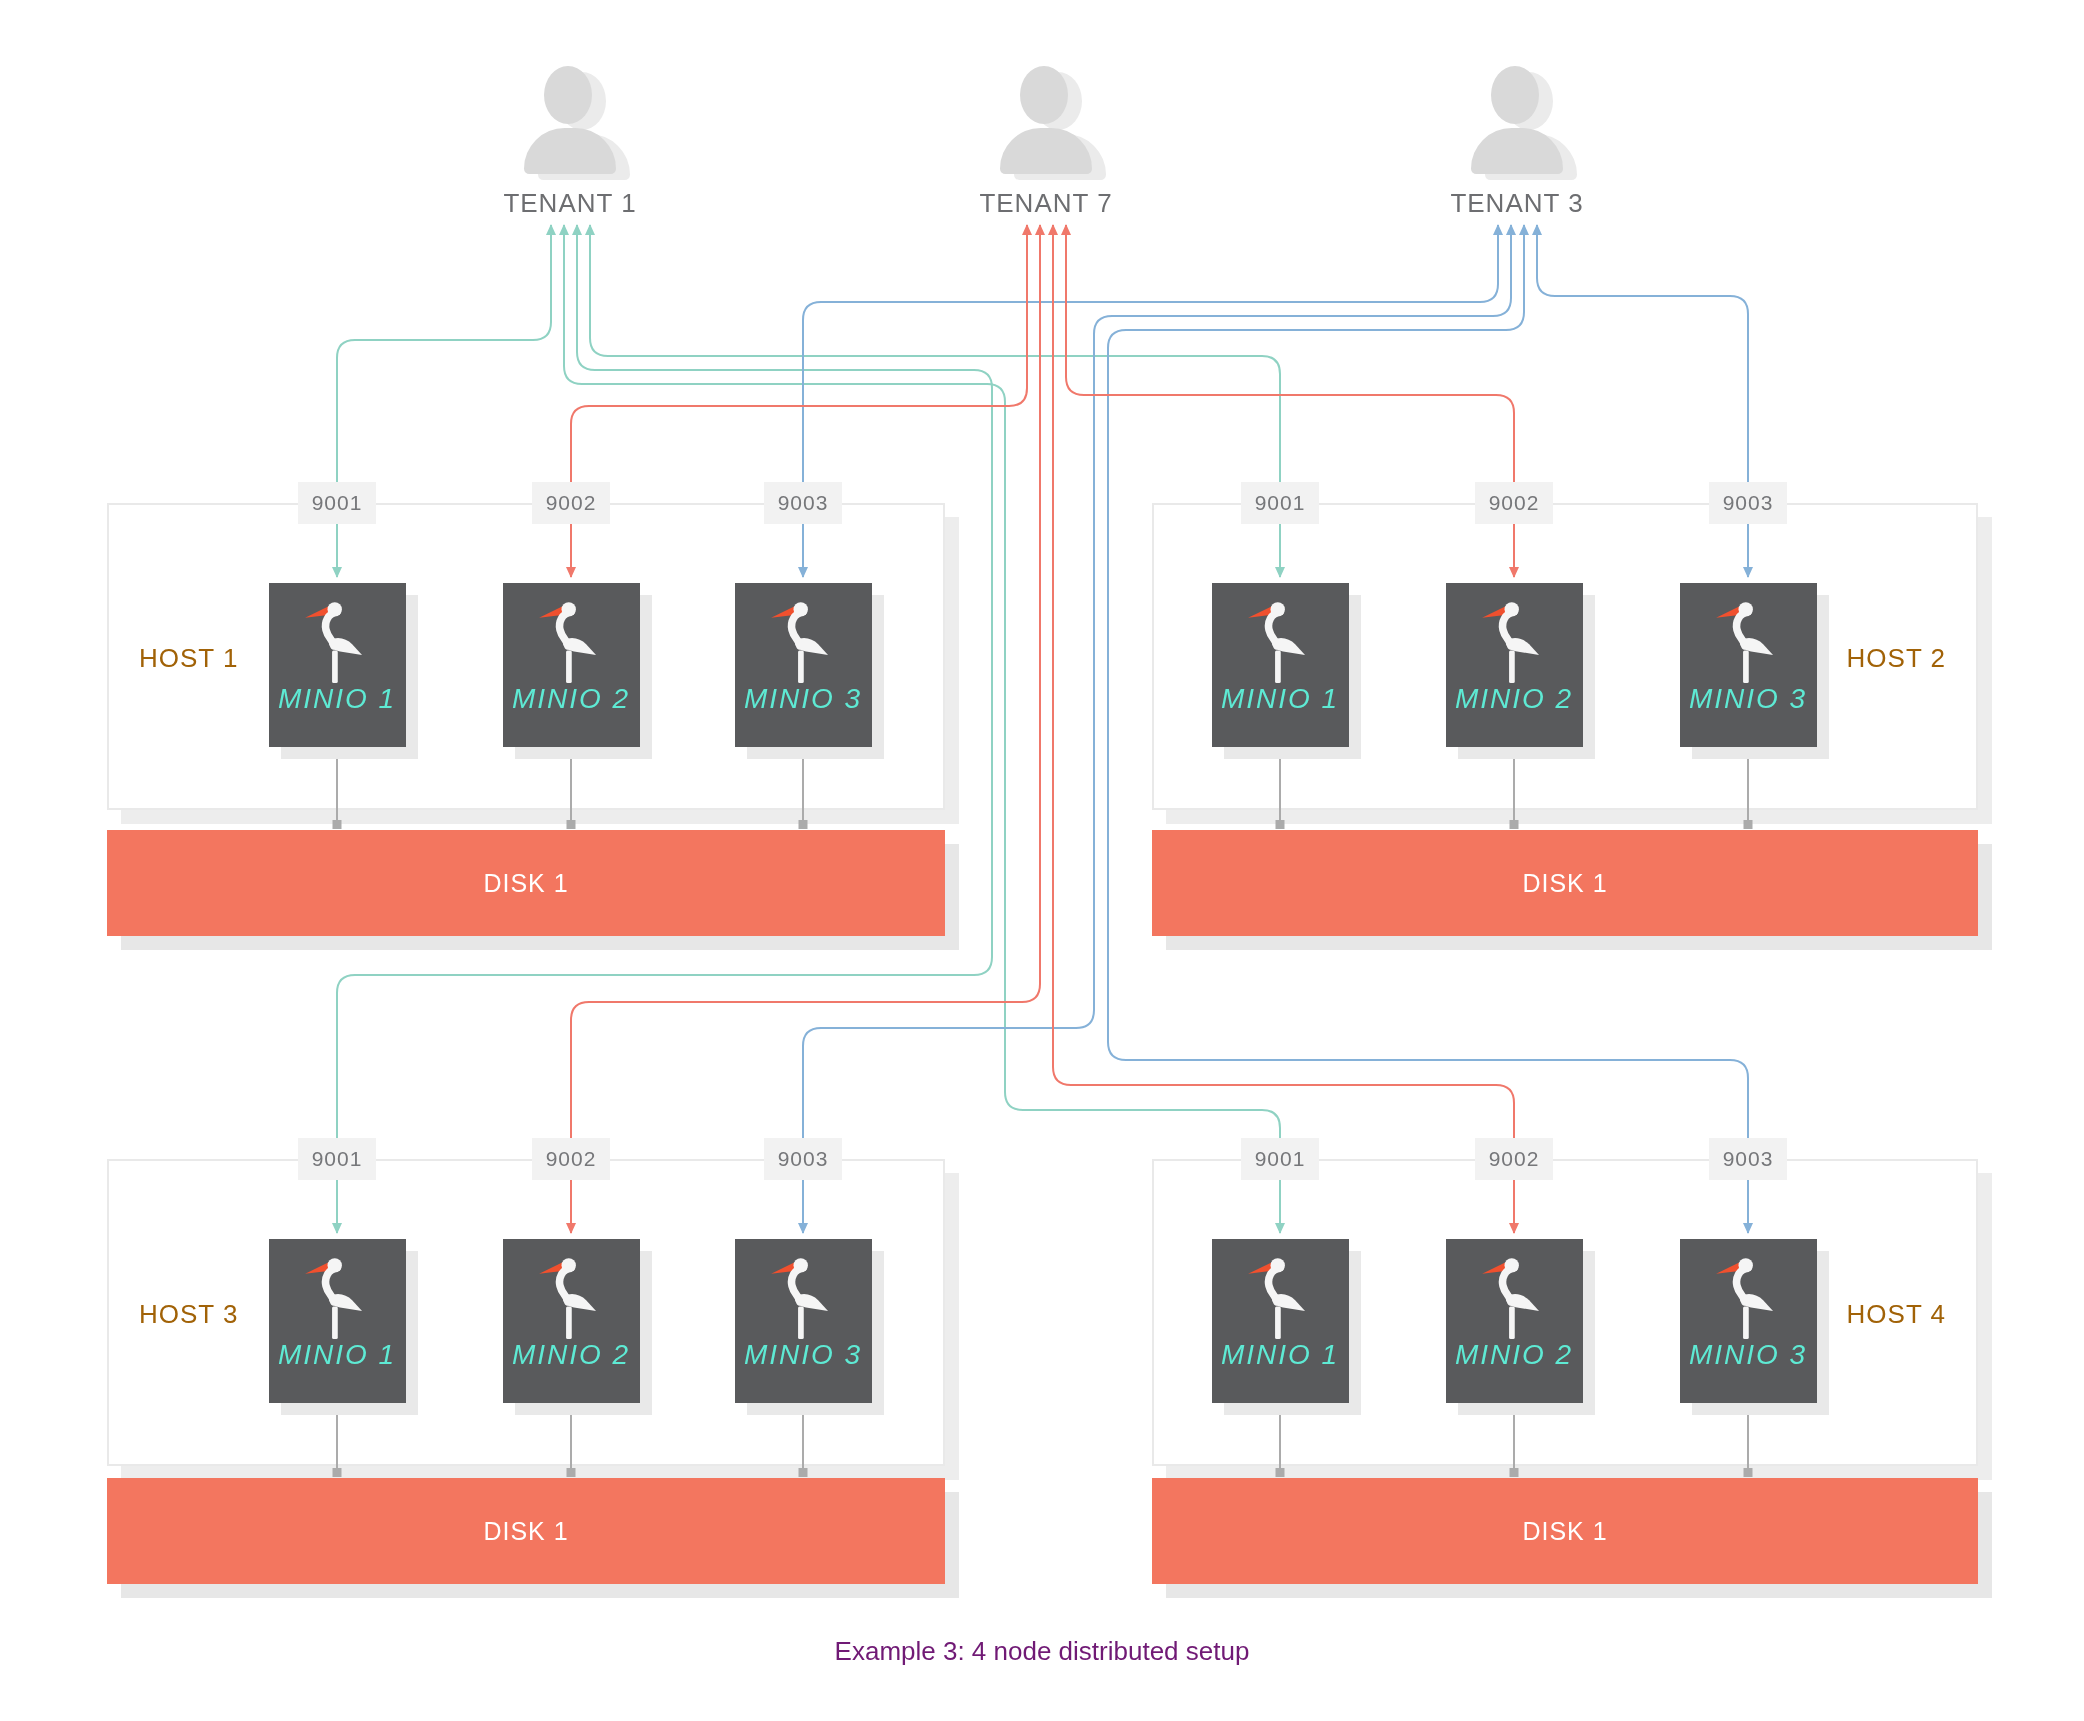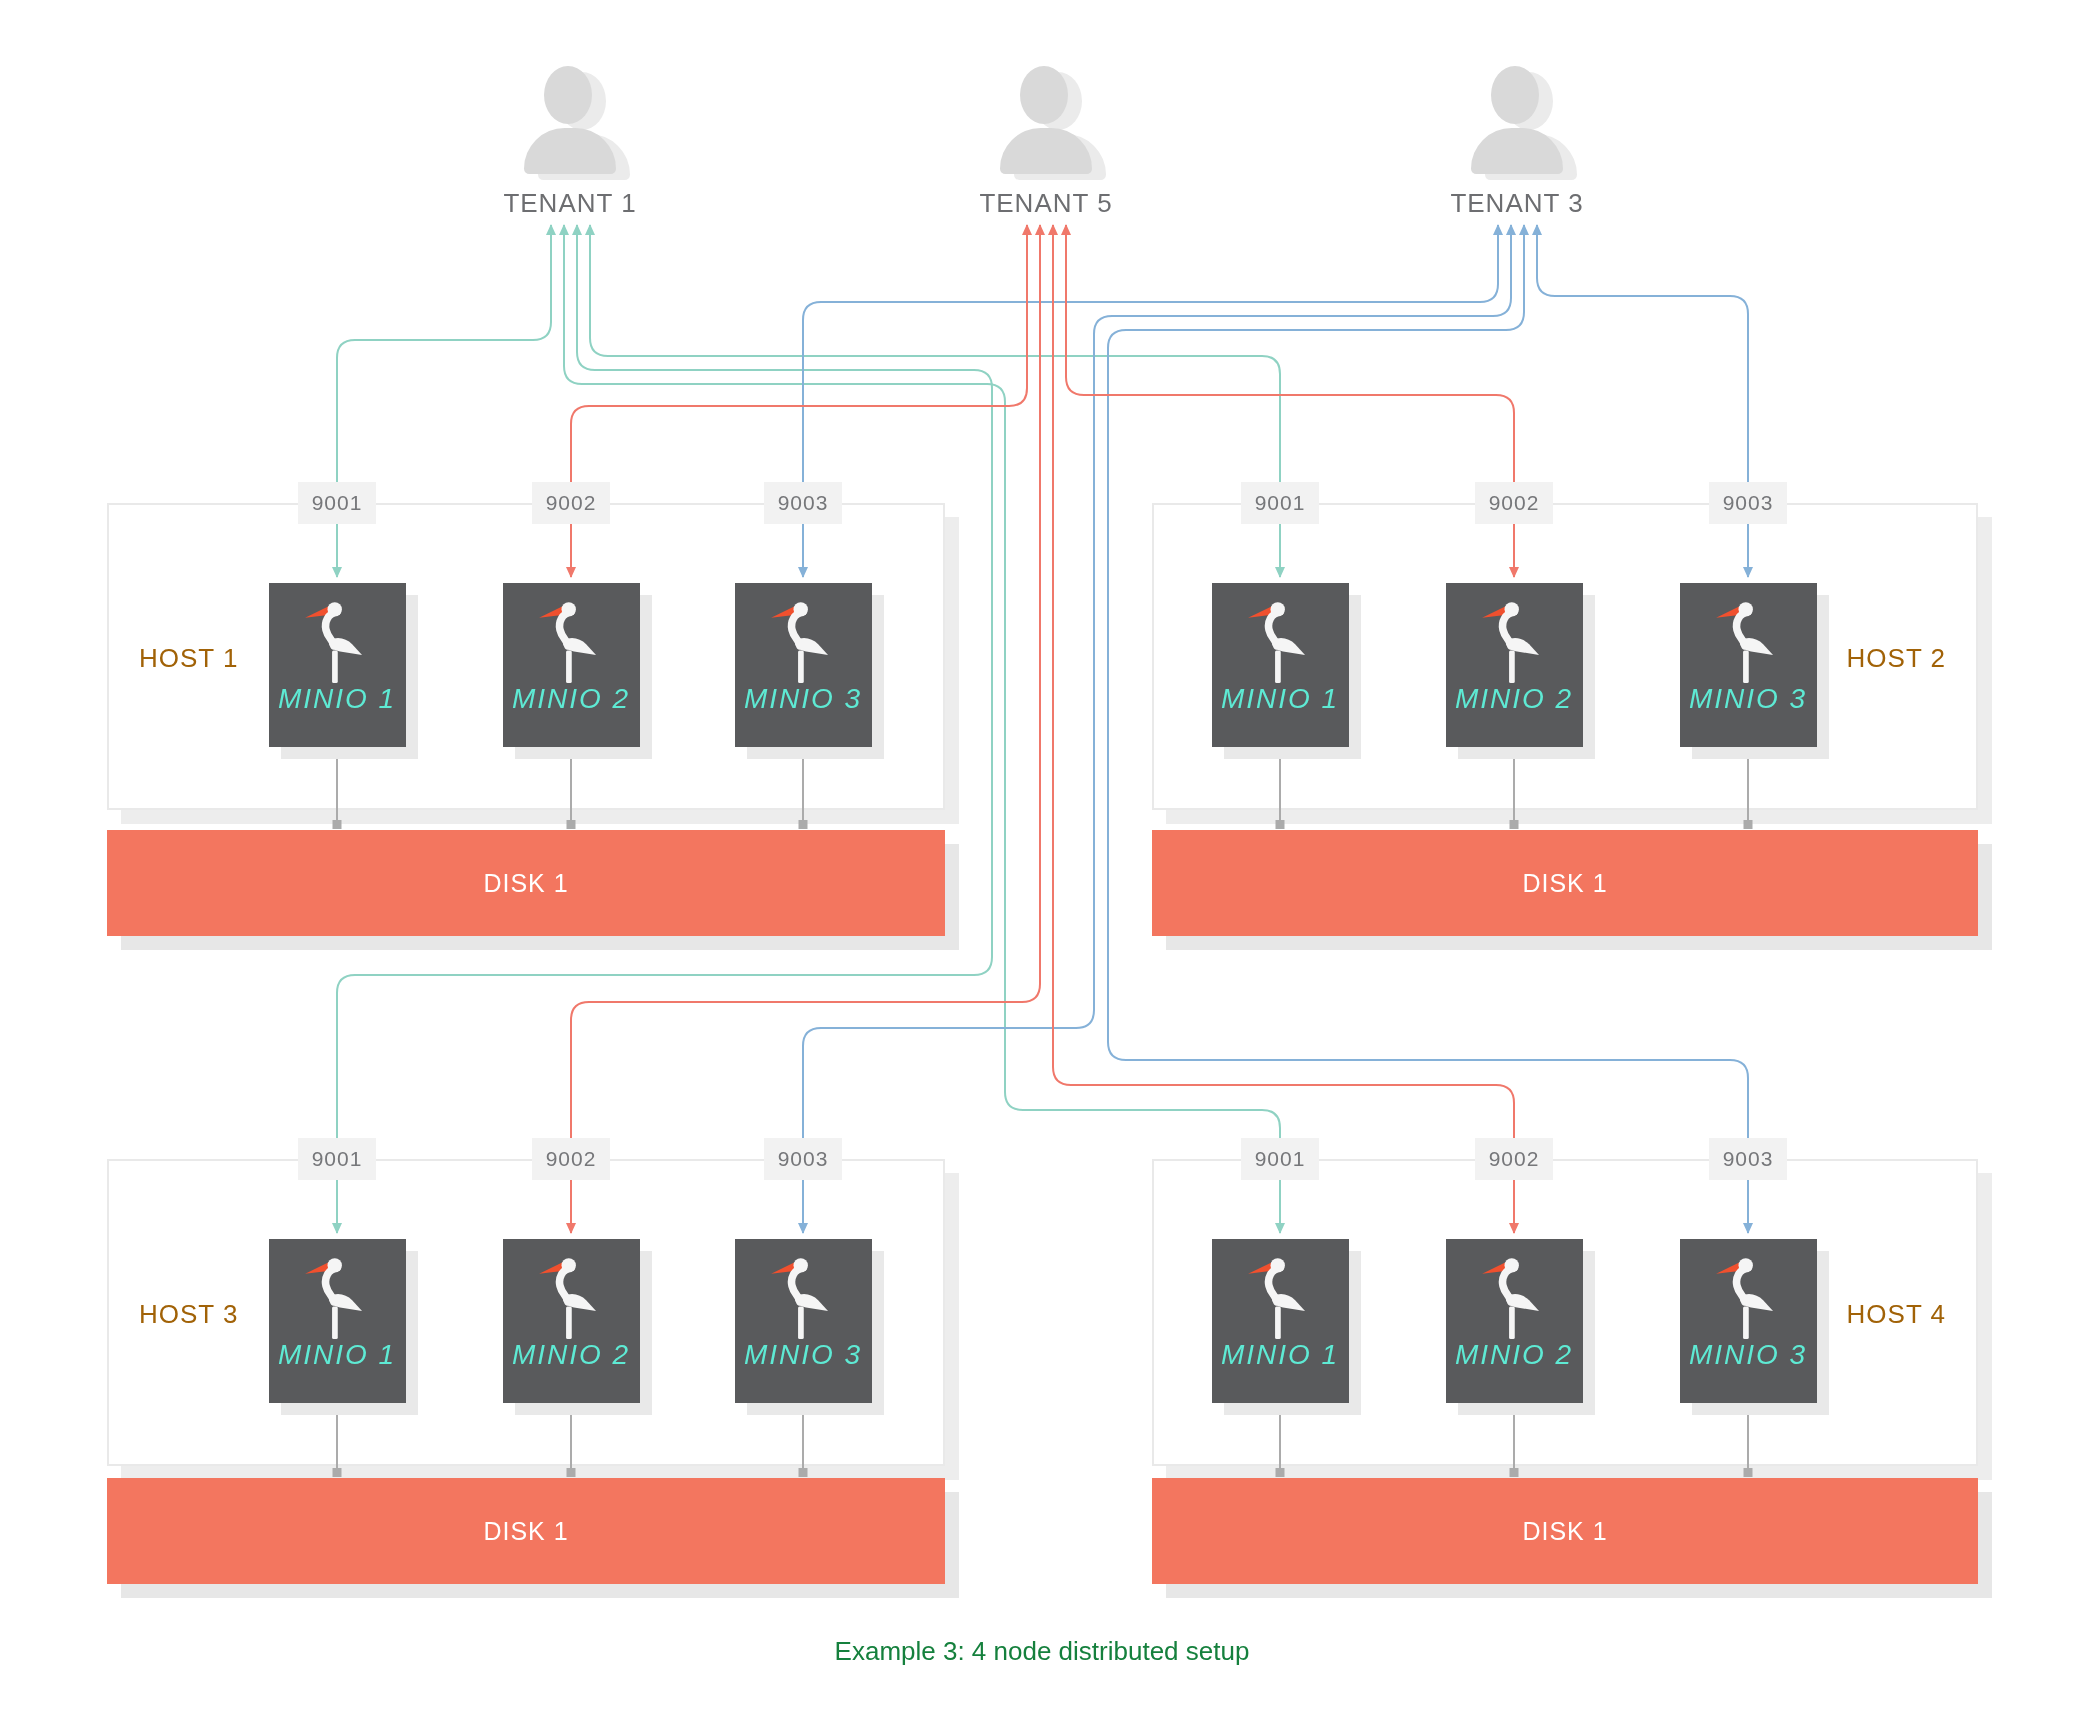--- a/index.html
+++ b/index.html
@@ -20,21 +20,21 @@
         display:flex;align-items:center;justify-content:center;color:#fff;font-size:25px;letter-spacing:1px;}
   .tenant{position:absolute;width:180px;text-align:center;z-index:2;}
   .avatar{position:relative;width:116px;height:108px;margin:0 auto;}
   .avatar div{position:absolute;}
   .av-head{width:48px;height:58px;border-radius:50%;}
   .av-body{width:92px;height:46px;border-radius:46px 46px 6px 6px;}
   .sh{background:#EBEBEB;}
   .fg{background:#D9D9D9;}
   .tenant-label{margin-top:14px;font-size:26px;color:#6D6E71;letter-spacing:1px;}
   .caption{position:absolute;left:0;right:0;top:1636px;text-align:center;
-           font-size:26px;color:#15803d;z-index:2;}
+           font-size:26px;color:#701a75;z-index:2;}
 </style>
 </head>
 <body>
 
 <div class="canvas" id="canvas">
   <svg id="wires" width="2084" height="1721" viewBox="0 0 2084 1721">
       <defs>
         <marker id="arrow-0" markerUnits="userSpaceOnUse" markerWidth="14" markerHeight="14" refX="10" refY="0" orient="auto-start-reverse" viewBox="-1 -7 14 14">
           <path d="M0,-5 L11,0 L0,5 Z" fill="#8FD2C3"></path>
         </marker>
@@ -256,21 +256,21 @@
       </div>
       <div class="tenant-label">TENANT 1</div>
     </div>
     <div class="tenant" style="left: 956px; top: 66px;">
       <div class="avatar">
         <div class="av-head sh" style="left: 46px; top: 6px;"></div>
         <div class="av-body sh" style="left: 26px; top: 68px;"></div>
         <div class="av-head fg" style="left: 32px; top: 0px;"></div>
         <div class="av-body fg" style="left: 12px; top: 62px;"></div>
       </div>
-      <div class="tenant-label">TENANT 5</div>
+      <div class="tenant-label">TENANT 7</div>
     </div>
     <div class="tenant" style="left: 1427px; top: 66px;">
       <div class="avatar">
         <div class="av-head sh" style="left: 46px; top: 6px;"></div>
         <div class="av-body sh" style="left: 26px; top: 68px;"></div>
         <div class="av-head fg" style="left: 32px; top: 0px;"></div>
         <div class="av-body fg" style="left: 12px; top: 62px;"></div>
       </div>
       <div class="tenant-label">TENANT 3</div>
     </div>

